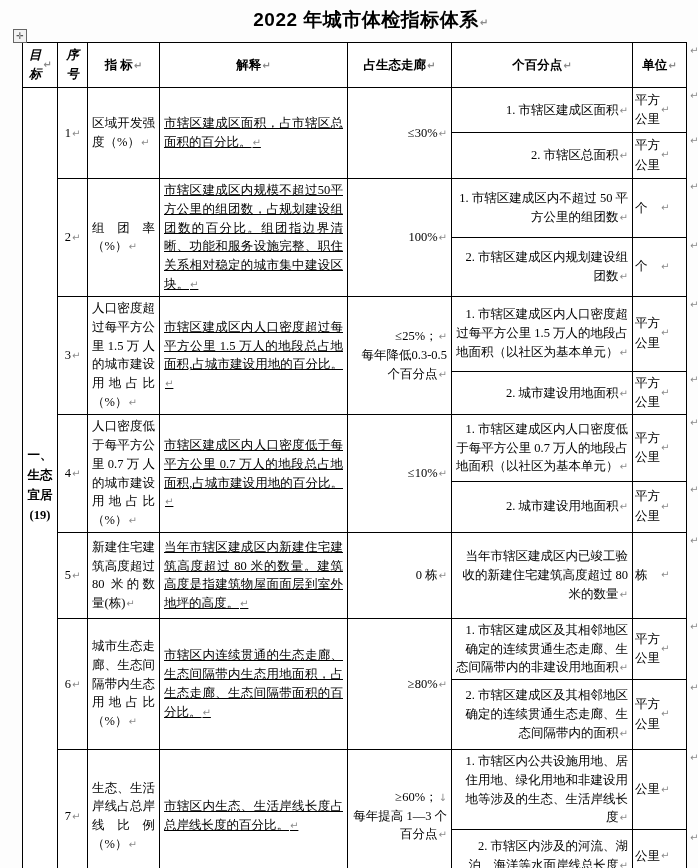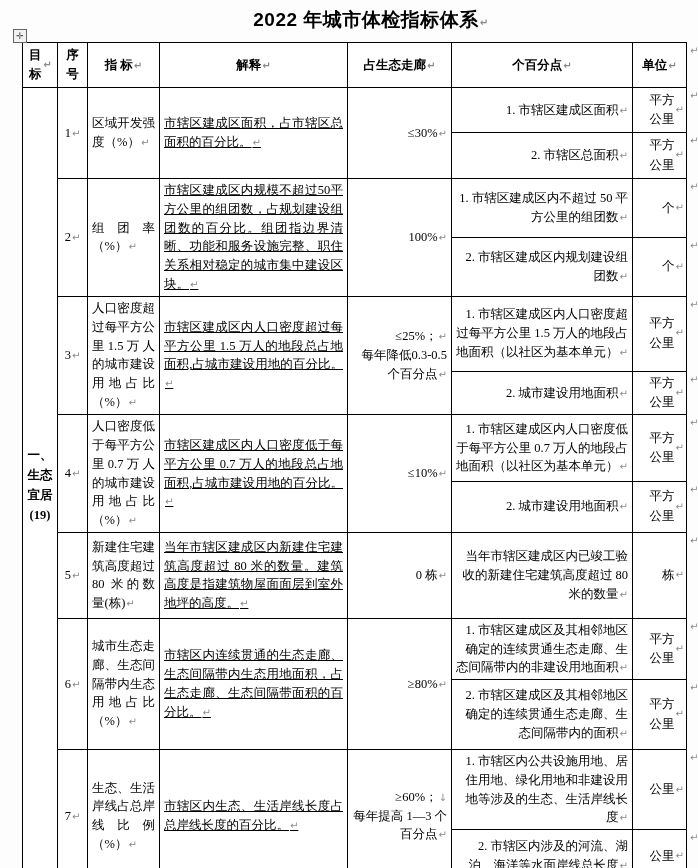--- a/index.html
+++ b/index.html
@@ -22,31 +22,31 @@
   }
   table{
     border-collapse:collapse;table-layout:fixed;
     margin-left:22px;width:664px;background:#fff;
   }
   th,td{
     border:1px solid #000;padding:2px 4px;font-size:12.5px;
     vertical-align:middle;overflow:hidden;line-height:1.5;
   }
   th{font-weight:bold;text-align:center;height:40px;padding:2px 2px;}
-  .hwrap{display:inline-block;width:1.1em;word-break:break-all;vertical-align:middle;}
+  .hwrap{display:inline-block;width:1.1em;word-break:break-all;vertical-align:middle;font-style:italic;}
   td.target{
     text-align:center;font-weight:bold;white-space:pre-line;
     padding:2px 1px;line-height:1.6;
   }
   td.no{text-align:center;}
   td.indicator{text-align:justify;text-justify:inter-ideograph;}
   td.explanation{text-align:justify;text-justify:inter-ideograph;text-decoration:underline;}
   td.standard{text-align:right;}
   td.decomposition{text-align:right;}
-  td.unit{text-align:right;padding:2px 2px;}
+  td.unit{text-align:left;padding:2px 2px;}
   .uwrap{display:inline-block;width:2em;word-break:break-all;vertical-align:middle;line-height:1.55;}
   .pmark,.lbmark{
     color:#8a8a8a;font-size:10px;
     font-family:"DejaVu Sans",sans-serif;padding-left:1px;
   }
   .rowmarks span{
     position:absolute;color:#8a8a8a;font-size:10px;
     font-family:"DejaVu Sans",sans-serif;
   }
 </style>

